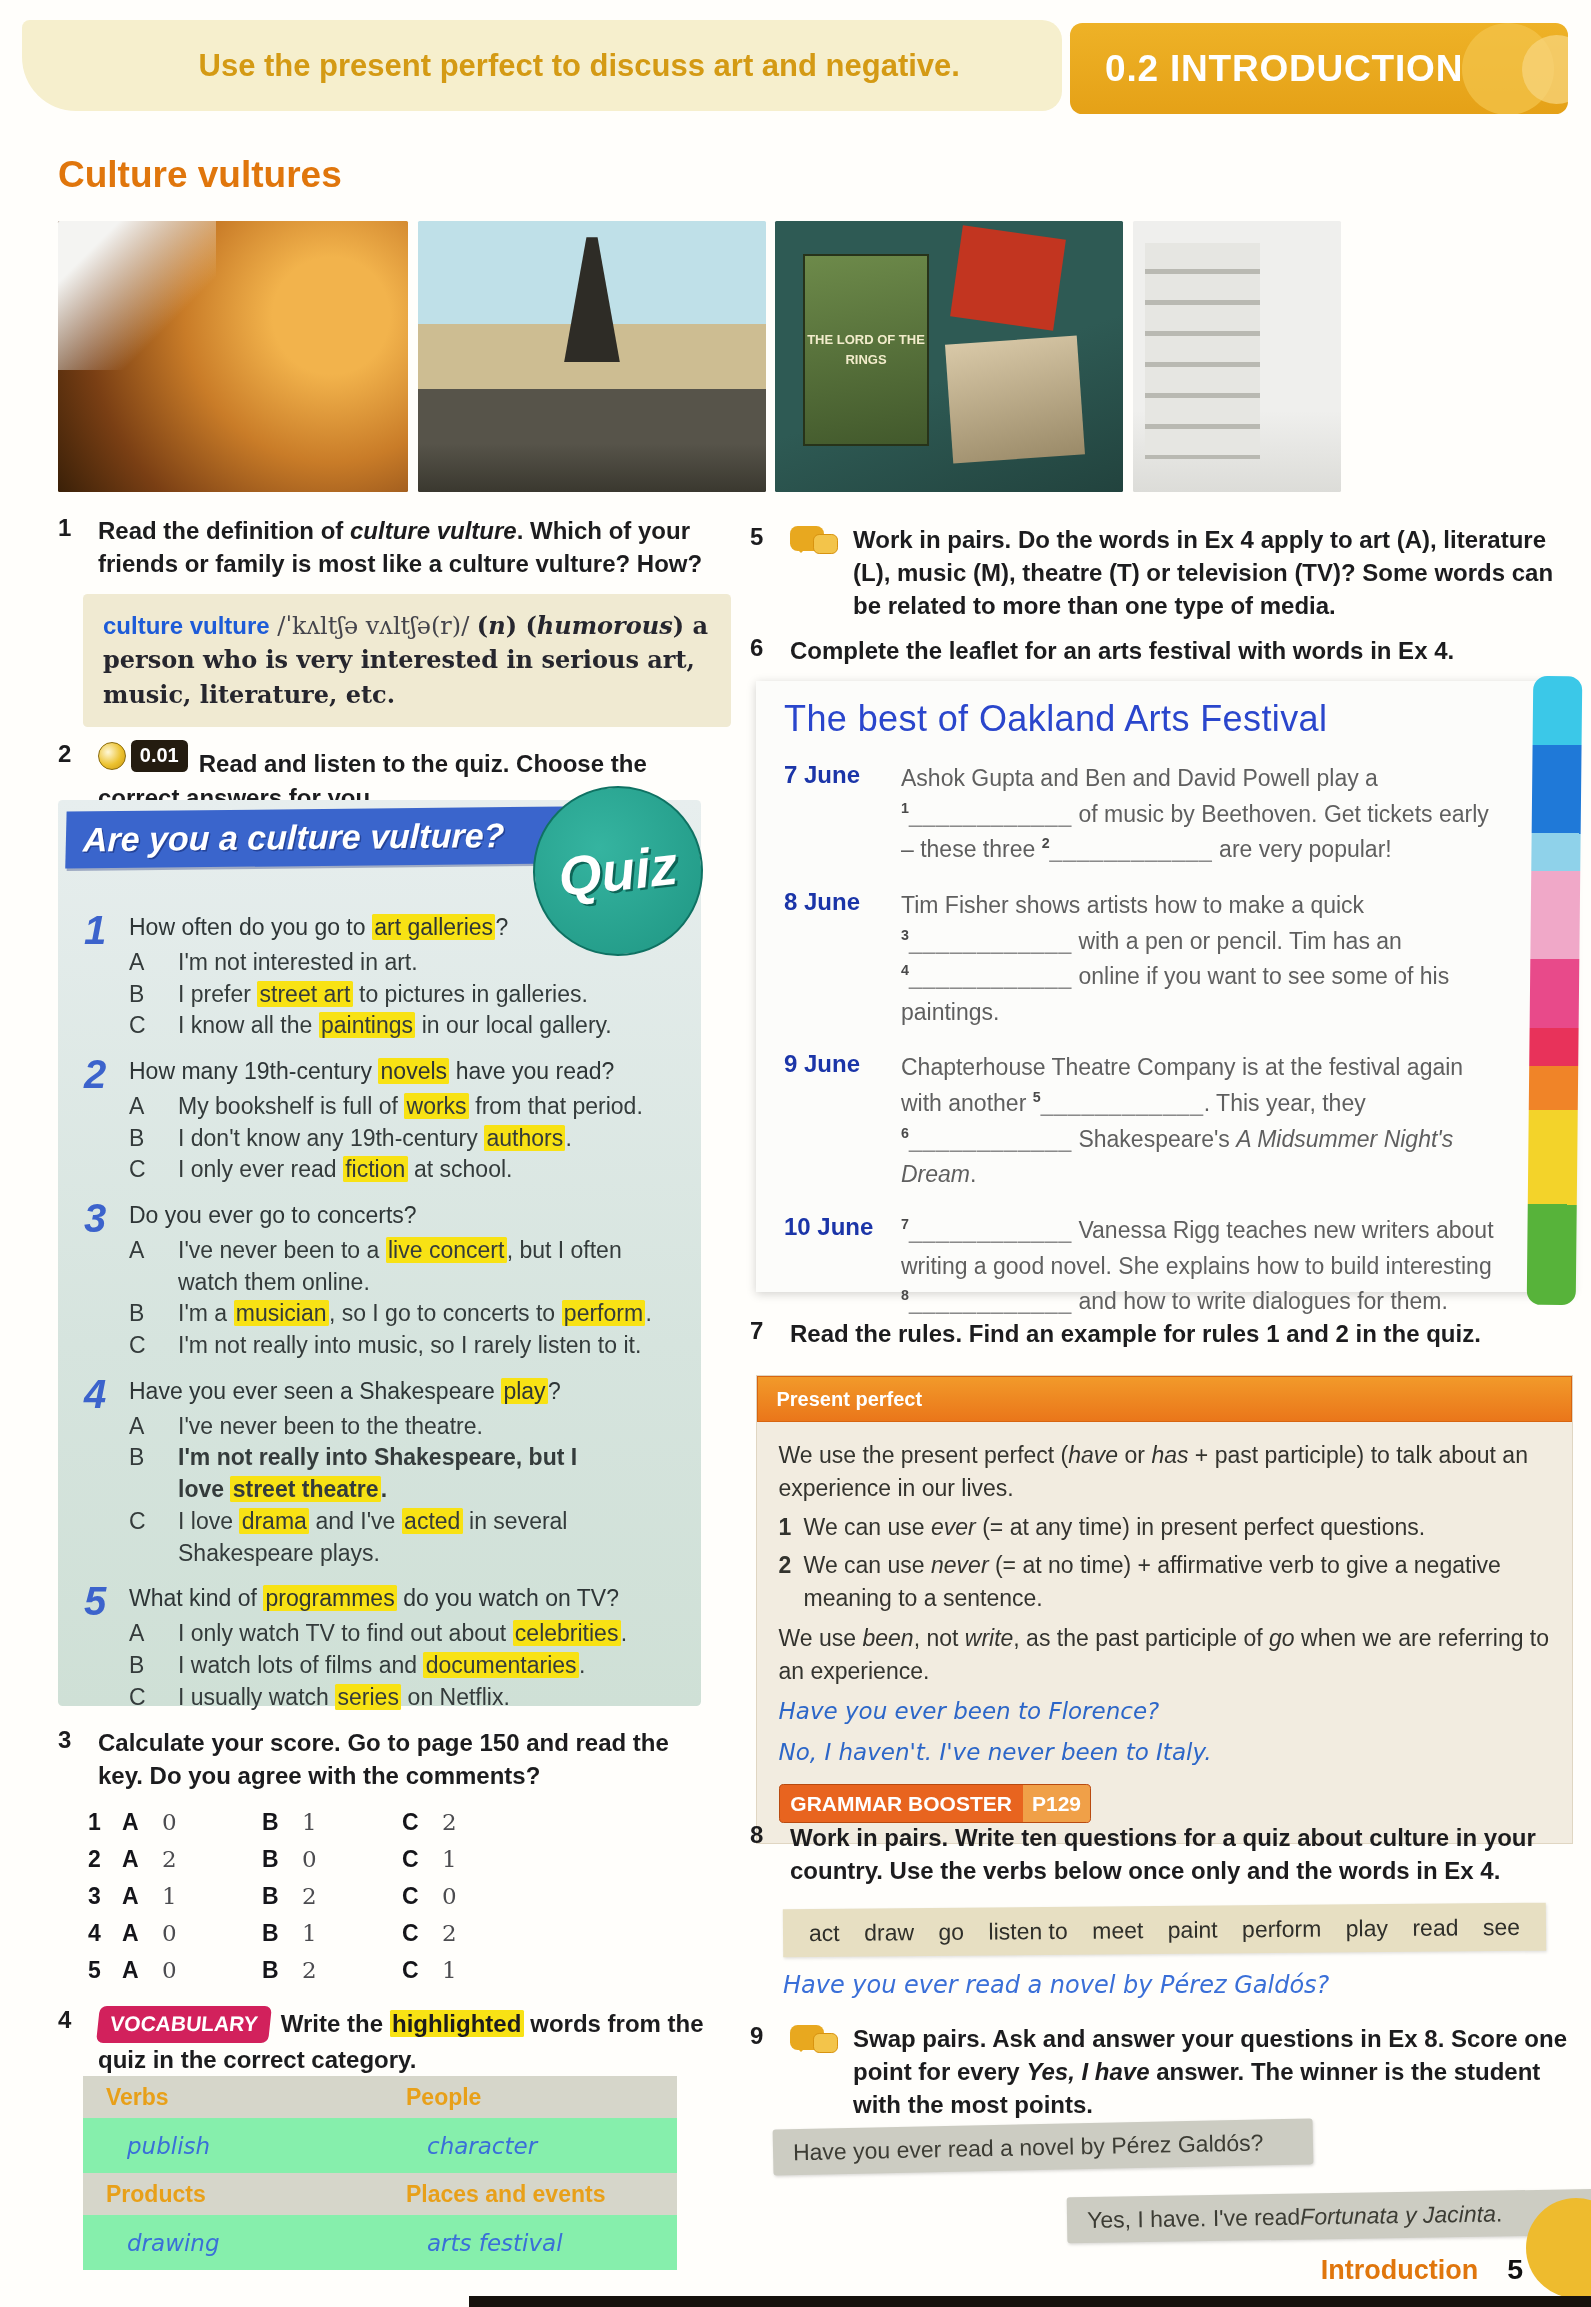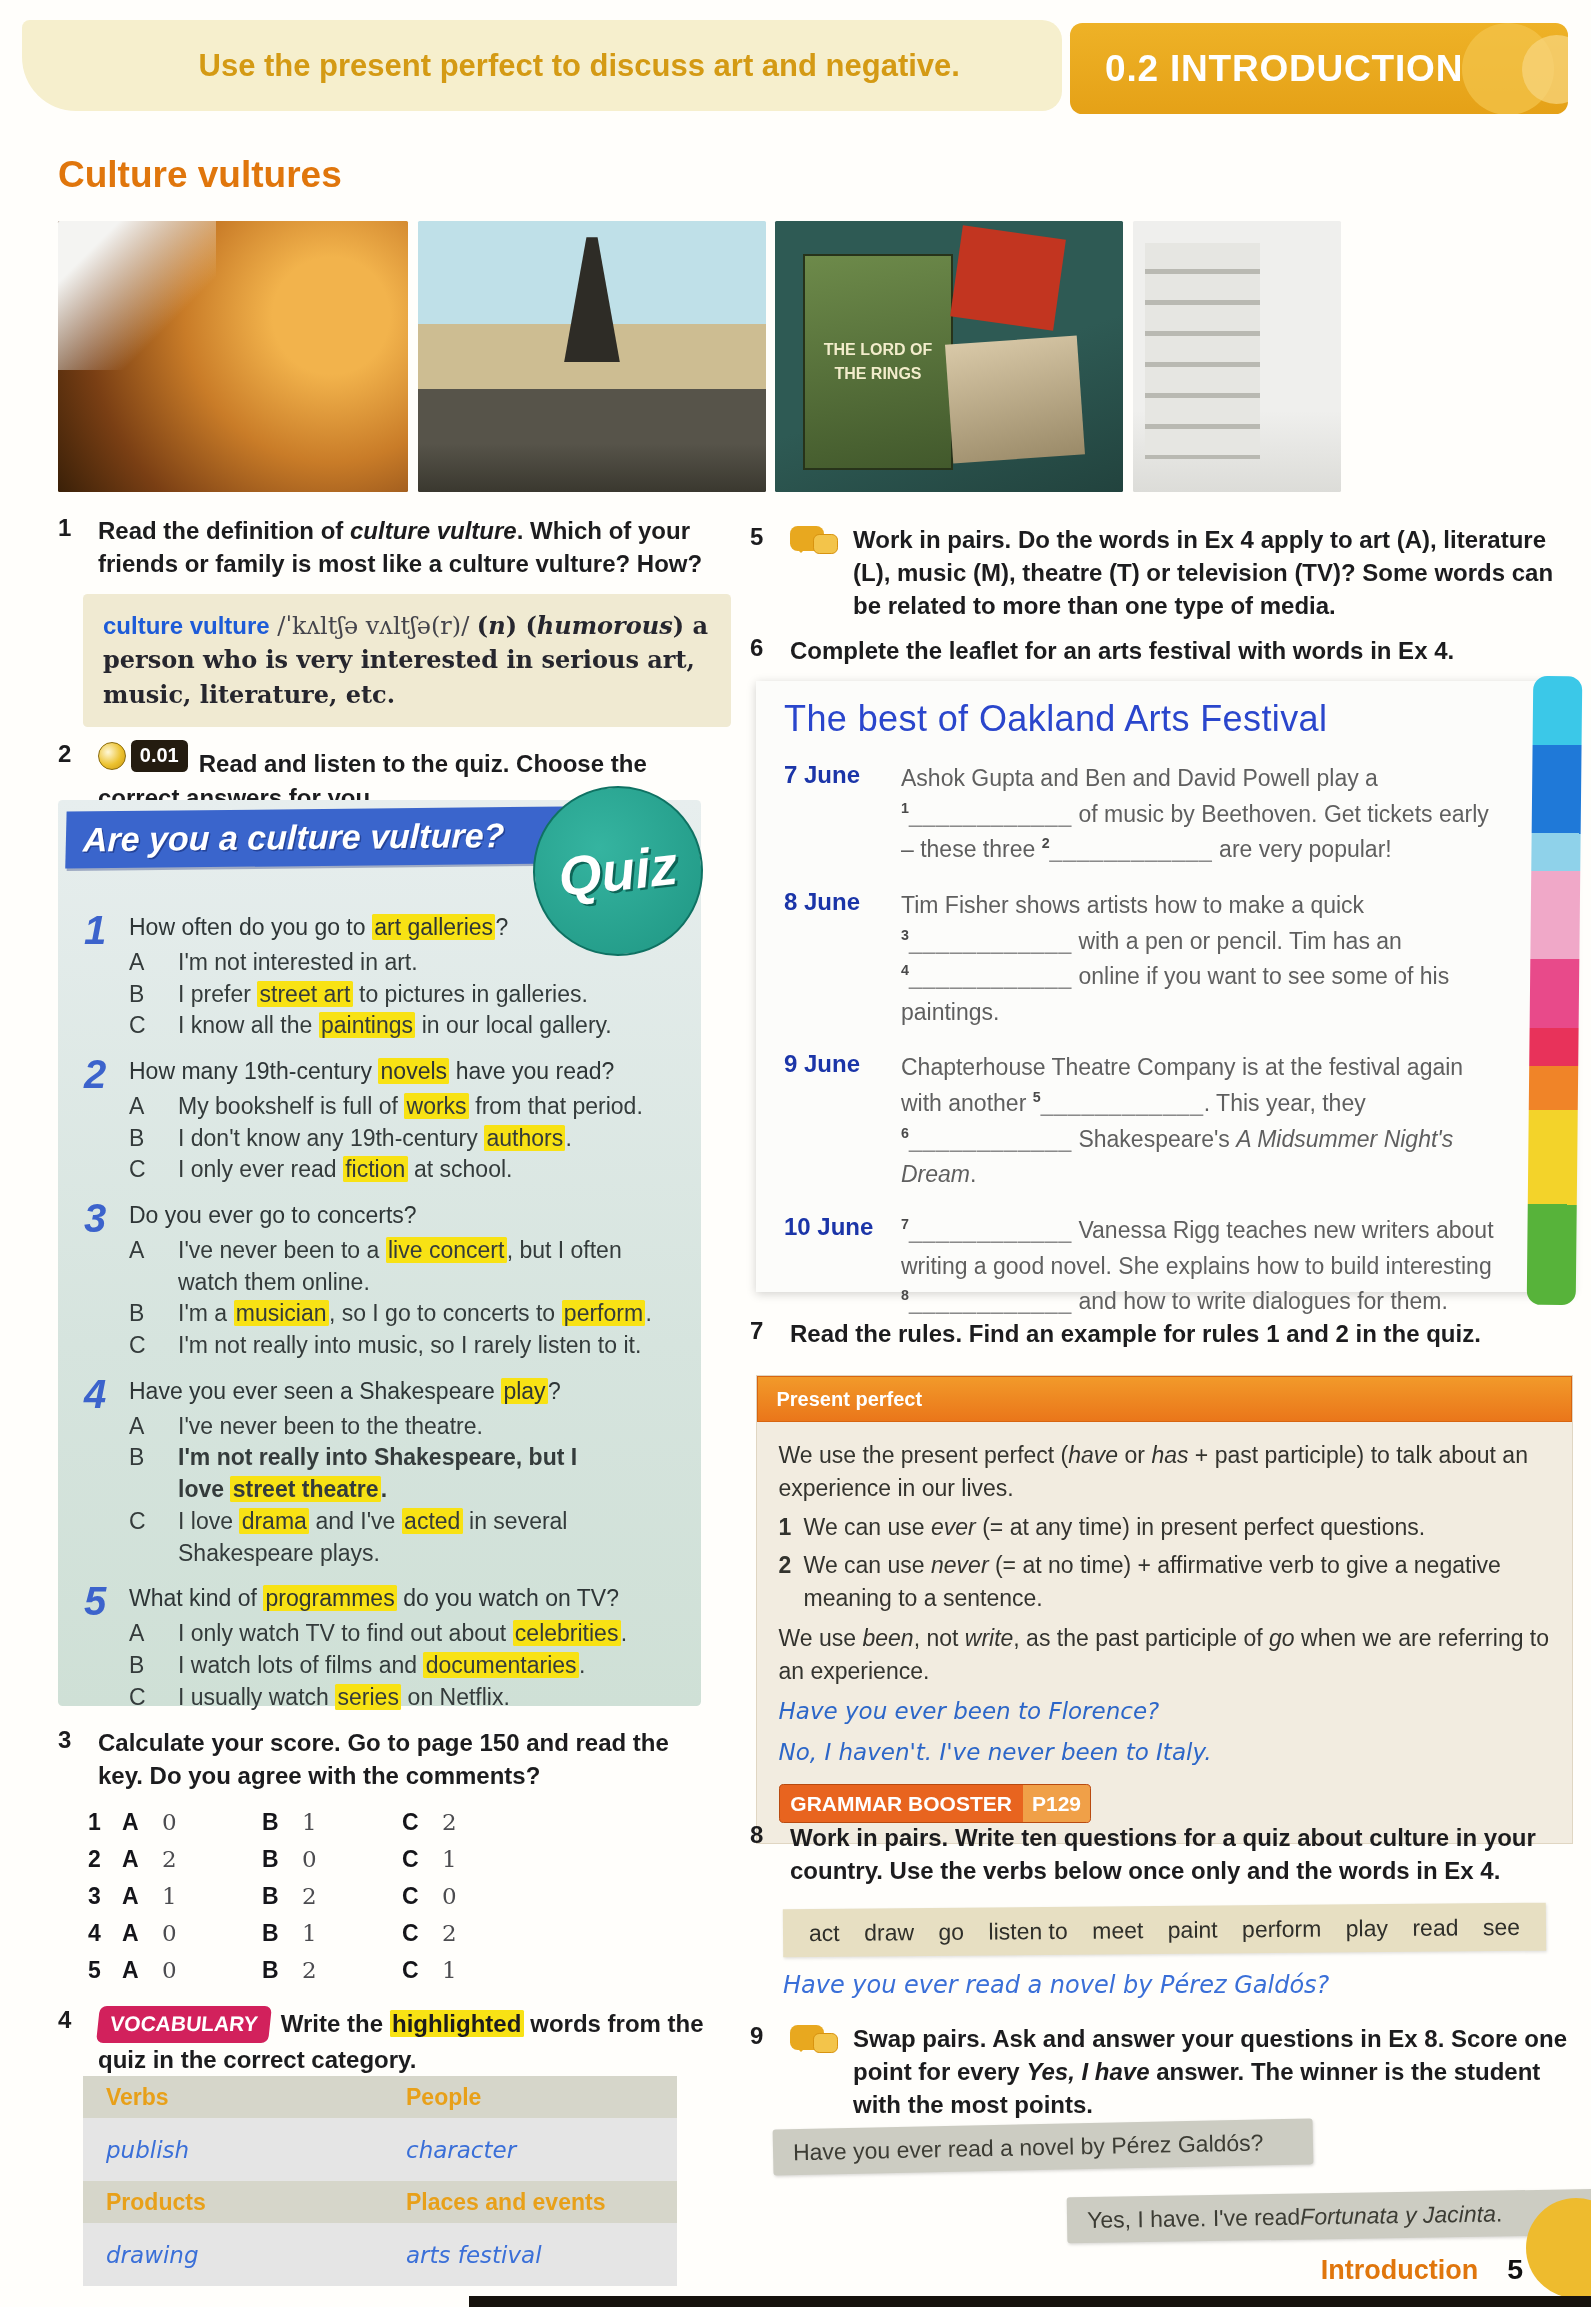--- a/index.html
+++ b/index.html
@@ -24,21 +24,21 @@
   .ph1{left:58px;width:350px;background:
        radial-gradient(circle at 78% 35%,#f2b34c 0 18%,#c97c28 45%,#7a3f14 75%,#3a2008 100%);}
   .ph1::after{content:"";position:absolute;left:0;top:0;width:45%;height:55%;
        background:linear-gradient(135deg,#f4f4f2 20%,rgba(244,244,242,0) 70%);}
   .ph2{left:418px;width:348px;background:linear-gradient(180deg,#bfe0e8 0 38%,#cdbd92 38% 62%,#57544a 62% 82%,#3a382f 100%);}
   .ph2::after{content:"";position:absolute;left:42%;top:6%;width:16%;height:46%;background:#2e2c26;
        clip-path:polygon(40% 0,60% 0,100% 100%,0 100%);}
   .ph3{left:775px;width:348px;background:linear-gradient(160deg,#2e5a54 0 55%,#22433e 100%);}
   .book-green{position:absolute;left:8%;top:12%;width:34%;height:68%;background:linear-gradient(170deg,#6d8a4a,#42592c);
        border:2.3px solid #27331a;display:flex;align-items:center;justify-content:center;text-align:center;
-       color:#f2eccb;font-size:16px;font-weight:700;line-height:1.5;padding:14px;}
+       color:#f2eccb;font-size:13px;font-weight:700;line-height:1.5;padding:2px;}
   .book-red{position:absolute;left:52%;top:4%;width:30%;height:34%;background:#c23520;transform:rotate(8deg);}
   .book-beige{position:absolute;left:50%;top:44%;width:38%;height:44%;background:linear-gradient(170deg,#d9c9a8,#9a8a68);transform:rotate(-4deg);}
   .ph4{left:1133px;width:208px;background:linear-gradient(180deg,#efefed 0 70%,#dcdcd8 100%);}
   .shelf{position:absolute;left:6%;top:8%;width:55%;height:80%;background:
        repeating-linear-gradient(180deg,#e6e6e2 0 26px,#b9b9b2 26px 31px);}
   .person{position:absolute;right:8%;top:26%;width:34%;height:70%;background:linear-gradient(180deg,#2f3136 0 45%,#7e8austin 0),linear-gradient(180deg,#3a3d44 0 45%,#8a93a8 45% 100%);border-radius:31px 31px 0 0;}
 
   
   .ex{position:absolute;display:flex;gap:14px;}
   .ex-num{flex:none;width:26px;font-size:24px;font-weight:700;}
@@ -83,21 +83,21 @@
          font-size:23px;}
   .score .n,.score .l{font-weight:700;color:#15151a;}
   .score .v{font-family:"DejaVu Serif",serif;color:#4c4c50;}
 
   
   .vocab-badge{display:inline-block;background:#d2215c;color:#fff;font-size:21px;font-weight:700;
                padding:3.8px 12.3px;border-radius:7px;transform:skew(-6deg);margin-right:10.8px;vertical-align:1.5px;}
   .vtable{position:absolute;left:83px;top:2076px;width:594px;}
   .vrow{display:flex;}
   .vrow.head{background:#d6d6ca;height:42px;align-items:center;}
-  .vrow.val{background:#e5e5e5;height:63px;align-items:center;}
+  .vrow.val{background:#86efac;height:55px;align-items:center;padding-left:21px;}
   .vcell{padding-left:23px;box-sizing:border-box;}
   .vc1{width:300px;}
   .vhead{font-size:23px;font-weight:700;color:#e8a019;}
   .hand{font-family:"DejaVu Sans",sans-serif;font-style:italic;color:#3a6fd8;font-size:23px;}
 
   
   .pairs-icon{position:relative;display:inline-block;width:49px;height:35px;flex:none;margin-top:1.5px;}
   .pb1{position:absolute;left:0;top:1.5px;width:34px;height:24.6px;background:#e8a81f;border-radius:7.7px;}
   .pb1::after{content:"";position:absolute;left:6.2px;bottom:-7.7px;border:5.4px solid transparent;border-top-color:#e8a81f;}
   .pb2{position:absolute;left:23px;top:9.2px;width:23px;height:18.5px;background:#f3c44a;border-radius:6.2px;border:1.5px solid #d8930f;}

